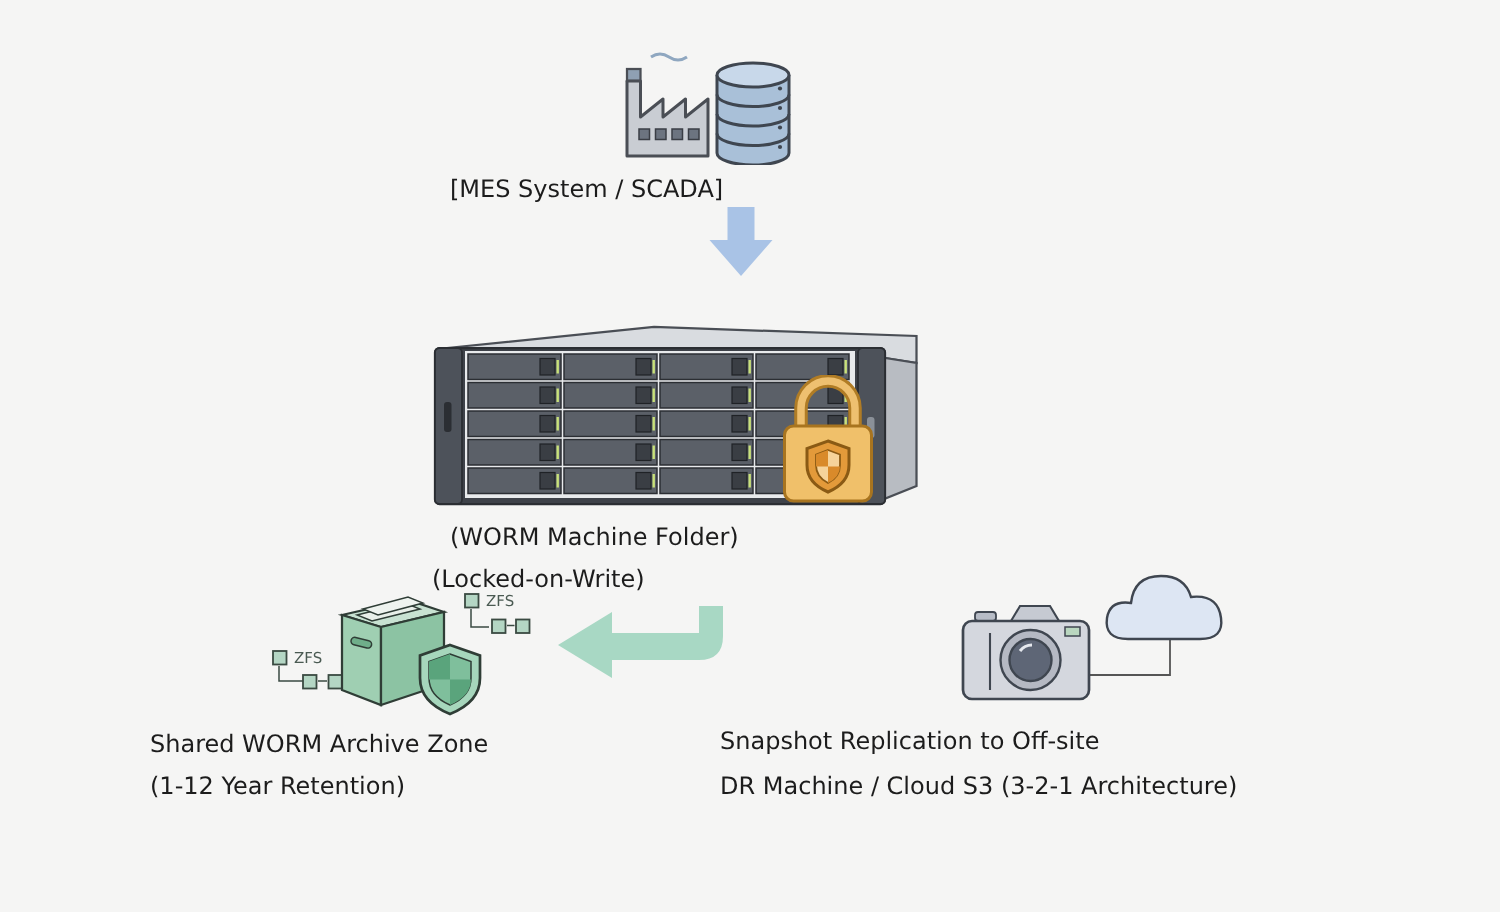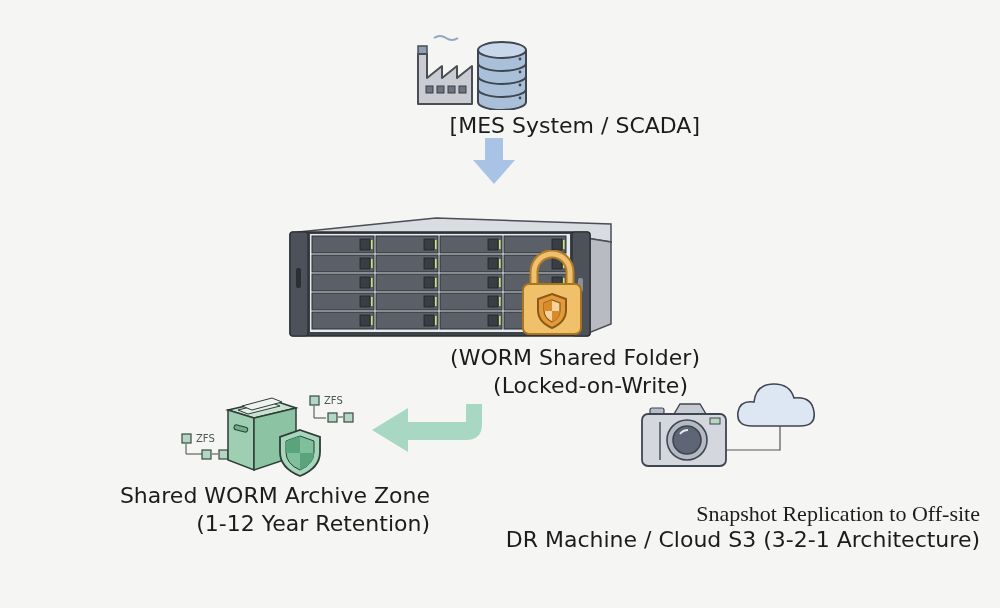--- a/index.html
+++ b/index.html
@@ -7,22 +7,22 @@
     width: 1000px; height: 608px;
     background: #f5f5f4;
     font-family: "DejaVu Sans", sans-serif;
     color: #1f1f1f;
     position: relative;
     overflow: hidden;
   }
   .abs { position: absolute; }
   .label {
     position: absolute;
-    text-align: right;
-    font-size: 22px;
+    text-align: left;
+    font-size: 16px;
     line-height: 28px;
     color: #1c1c1c;
     white-space: nowrap;
   }
   svg { display: block; }
 </style>
 </head>
 <body>
 
 <div class="abs" style="left:412px; top:28px; width:130px; height:82px;">
@@ -148,21 +148,21 @@
     <rect x="3" y="34" width="58" height="50" rx="6" fill="#f0c06a" stroke="#a8741f" stroke-width="2"></rect>
     <g>
       <path d="M32 44 L46 49 L46 60 Q46 72 32 78 Q18 72 18 60 L18 49 Z" fill="#e39a3a" stroke="#8a5a14" stroke-width="2"></path>
       <path d="M32 50 L40 53 L40 60 Q40 68 32 72 Q24 68 24 60 L24 53 Z" fill="#f6d39a" stroke="#8a5a14" stroke-width="1.2"></path>
       <path d="M32 50 L32 61 L24 61 L24 53 Z" fill="#d98a2a"></path>
       <path d="M32 61 L40 61 Q40 68 32 72 Z" fill="#d98a2a"></path>
     </g>
   </svg>
 </div>
 
-<div class="label" style="left:300px; top:344px; width:400px;">(WORM Shared Folder)</div>
+<div class="label" style="left:300px; top:344px; width:400px;">(WORM Machine Folder)</div>
 <div class="label" style="left:288px; top:372px; width:400px;">(Locked-on-Write)</div>
 
 <div class="abs" style="left:368px; top:404px; width:116px; height:52px;">
   <svg width="116" height="52" viewBox="0 0 116 52">
     <path d="M98 0 L114 0 L114 20 Q114 36 98 36 L40 36 L40 48 L4 26 L40 4 L40 18 L98 18 Z" fill="#a8d8c4"></path>
   </svg>
 </div>
 
 <div class="abs" style="left:176px; top:386px; width:190px; height:92px;">
   <svg width="190" height="92" viewBox="0 0 190 92">
@@ -221,14 +221,14 @@
       <rect x="14" y="46" width="84" height="52" rx="6" fill="#d4d7de" stroke="#3f4650" stroke-width="1.8"></rect>
       <line x1="32" y1="54" x2="32" y2="92" stroke="#3f4650" stroke-width="1.4"></line>
       <rect x="82" y="50" width="10" height="6" fill="#b9d6bf" stroke="#3f4650" stroke-width="1"></rect>
       <circle cx="59" cy="72" r="20" fill="#b5b9c3" stroke="#3f4650" stroke-width="1.6"></circle>
       <circle cx="59" cy="72" r="14" fill="#5e6676" stroke="#3f4650" stroke-width="1.6"></circle>
       <path d="M52 66 Q55 62 60 62" fill="none" stroke="#e6e9ee" stroke-width="2"></path>
     </g>
   </svg>
 </div>
 
-<div class="label" style="left:480px; top:500px; width:500px;font-family:Liberation Serif, serif;">Snapshot Replication to Off-site</div>
-<div class="label" style="left:480px; top:526px; width:500px;">DR Machine / Cloud S3 (3-2-1 Architecture)</div>
+<div class="label" style="left:480px; top:480px; width:500px;">Snapshot Replication to Off-site</div>
+<div class="label" style="left:480px; top:510px; width:500px;">DR Machine / Cloud S3 (3-2-1 Architecture)</div>
 
 </body></html>

